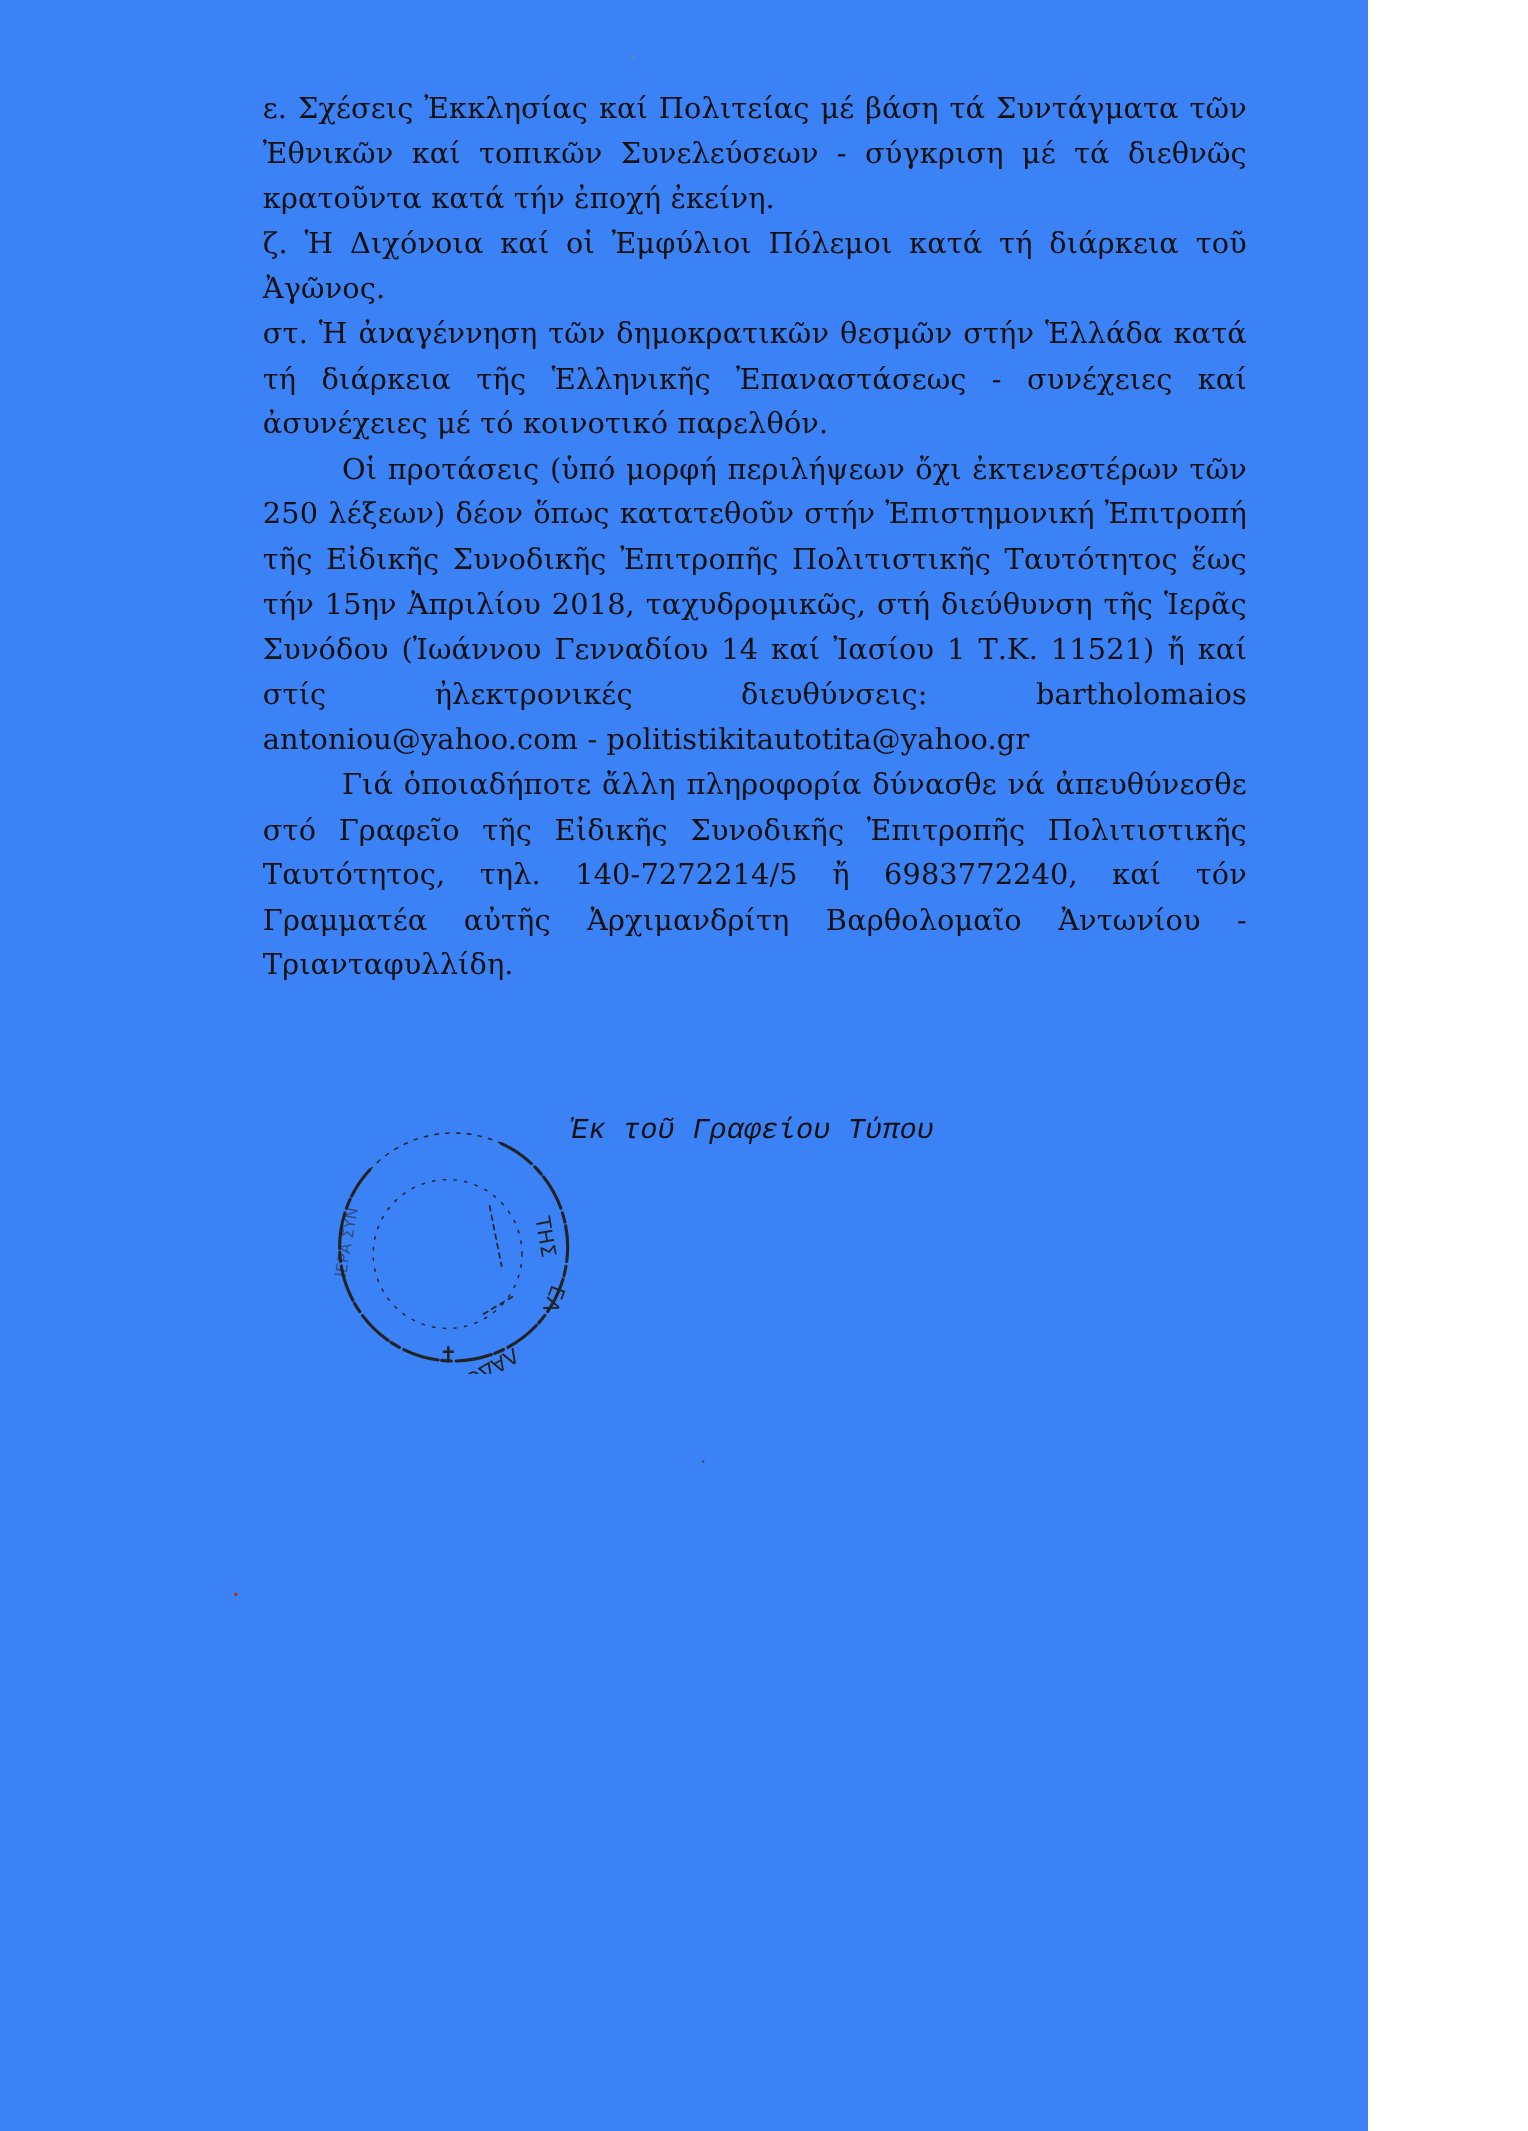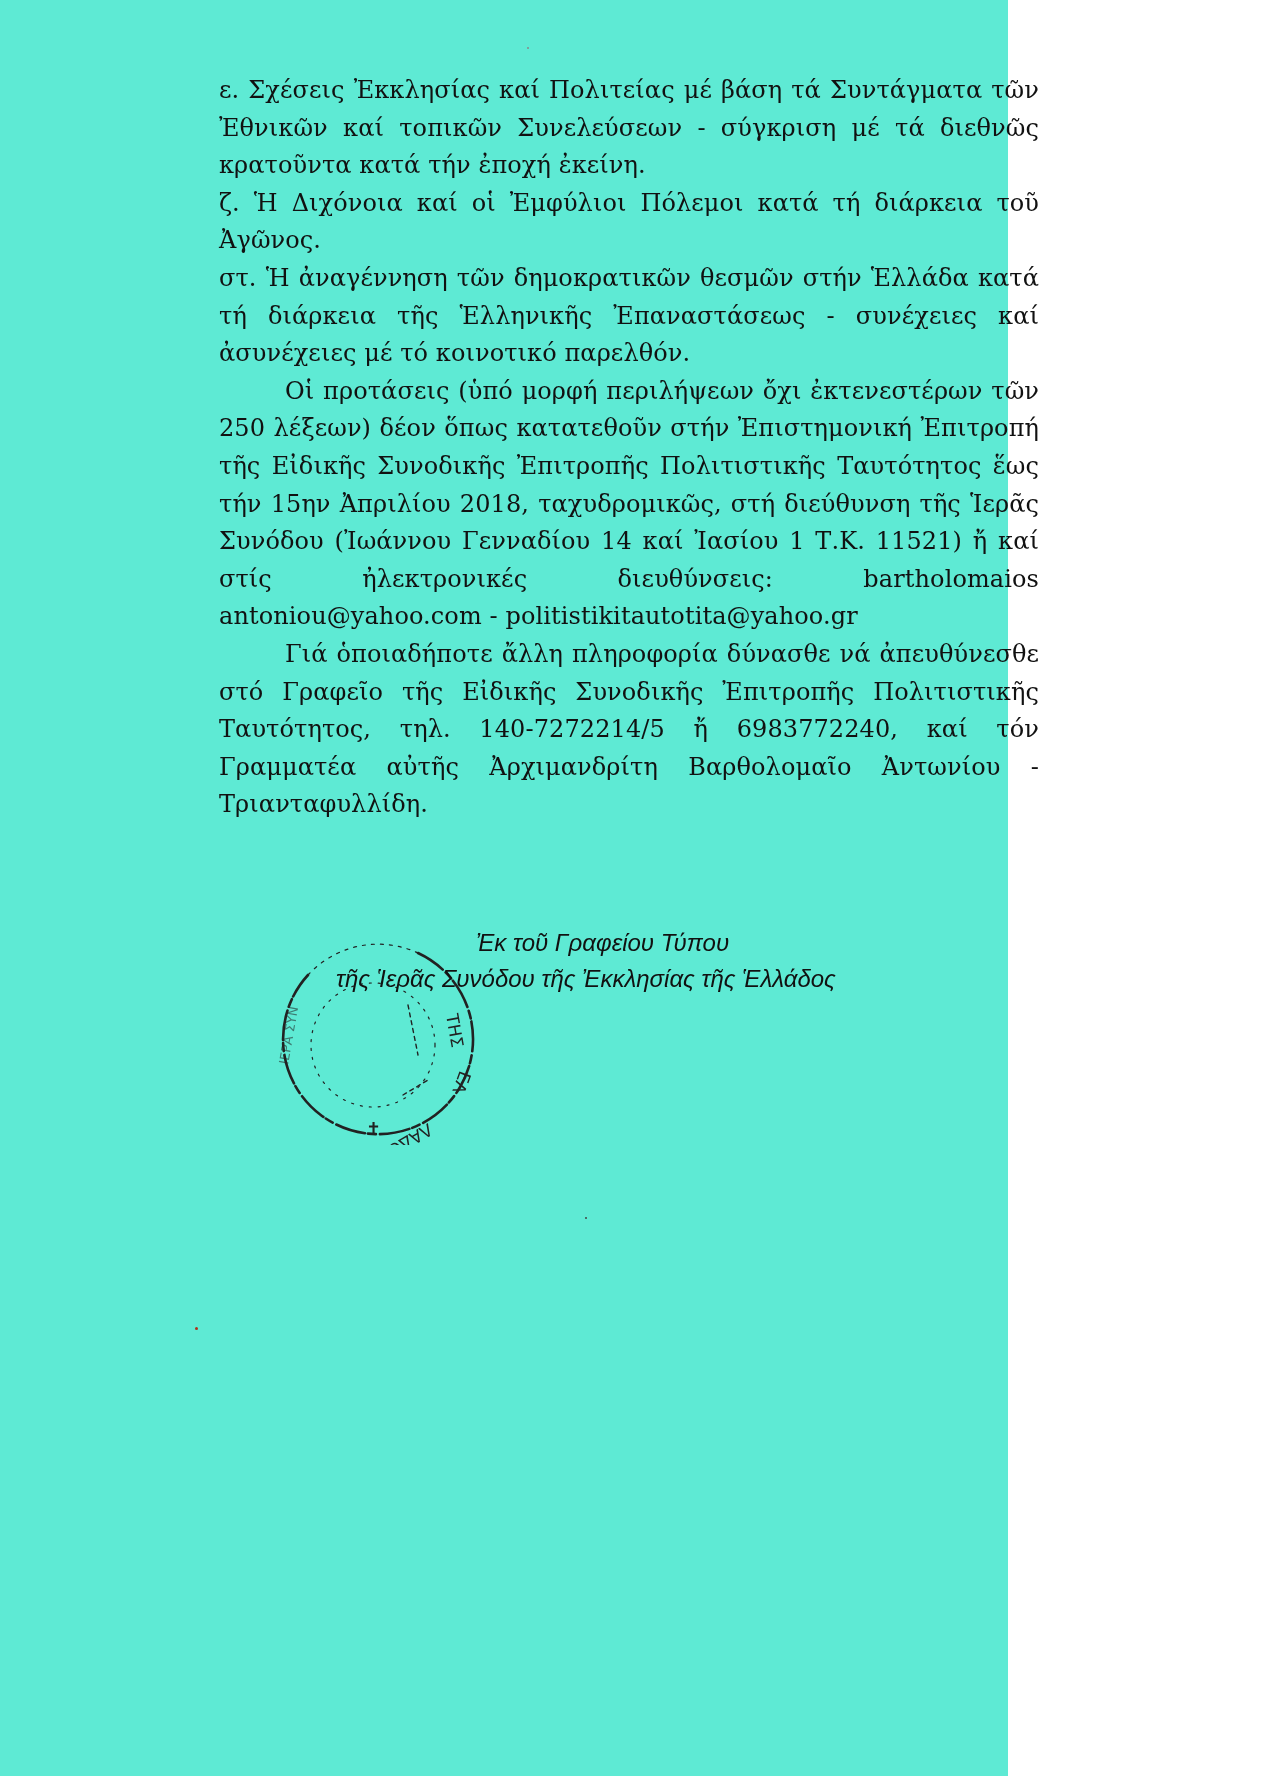--- a/index.html
+++ b/index.html
@@ -1,33 +1,33 @@
 <!DOCTYPE html>
 <html><head>
 <meta charset="utf-8">
 <style>
   html, body { margin: 0; padding: 0; background: #ffffff; }
   body { width: 1273px; height: 1776px; position: relative; overflow: hidden; }
   .page {
-    position: absolute; left: 0; top: 0; width: 1008px; height: 1776px; background: #5eead4;
+    position: absolute; left: 0; top: 0; width: 1140px; height: 1776px; background: #3b82f6;
   }
   .body-text {
     position: absolute; left: 219px; top: 72px; width: 820px;
     font-family: "DejaVu Serif", serif;
     font-size: 24px;
     line-height: 37.6px;
     color: #111;
     text-align: justify;
     letter-spacing: 0.1px;
   }
   .item { margin: 0; }
   .para { margin: 0; text-indent: 66px; }
   .signature {
     position: absolute; left: 300px; top: 925px; width: 700px;
-    font-family: Liberation Sans, sans-serif; font-style: italic;
+    font-family: Liberation Mono, monospace; font-style: italic;
     font-size: 24px; line-height: 36px; color: #111;
   }
   .sig-line1 { margin-left: 176px; }
   .sig-line2 { margin-left: 36px; }
   .seal { position: absolute; left: 268px; top: 935px; width: 210px; height: 210px; }
   .speck { position: absolute; border-radius: 50%; }
 </style>
 </head>
 <body>
 
@@ -52,19 +52,18 @@
       <text x="178" y="80" transform="rotate(80 178 80)">ΤΗΣ</text>
       <text x="192" y="135" transform="rotate(110 192 135)">ΕΛ</text>
       <text x="160" y="188" transform="rotate(150 160 188)">ΛΑΔΟΣ</text>
       <text x="20" y="130" transform="rotate(-80 20 130)" opacity="0.55" font-size="13">ΙΕΡΑ ΣΥΝ</text>
       <text x="98" y="200" font-size="18" font-weight="bold">✝</text>
     </g>
   </svg>
 
   <div class="signature">
     <div class="sig-line1">Ἐκ τοῦ Γραφείου Τύπου</div>
-    <div class="sig-line2">τῆς Ἱερᾶς Συνόδου τῆς Ἐκκλησίας τῆς Ἑλλάδος</div>
   </div>
 
   <div class="speck" style="left:527px;top:47px;width:2px;height:2px;background:#888;"></div>
   <div class="speck" style="left:585px;top:1217px;width:2px;height:2px;background:#444;"></div>
   <div class="speck" style="left:195px;top:1327px;width:3px;height:3px;background:#b0301a;"></div>
 </div>
 
 </body></html>

